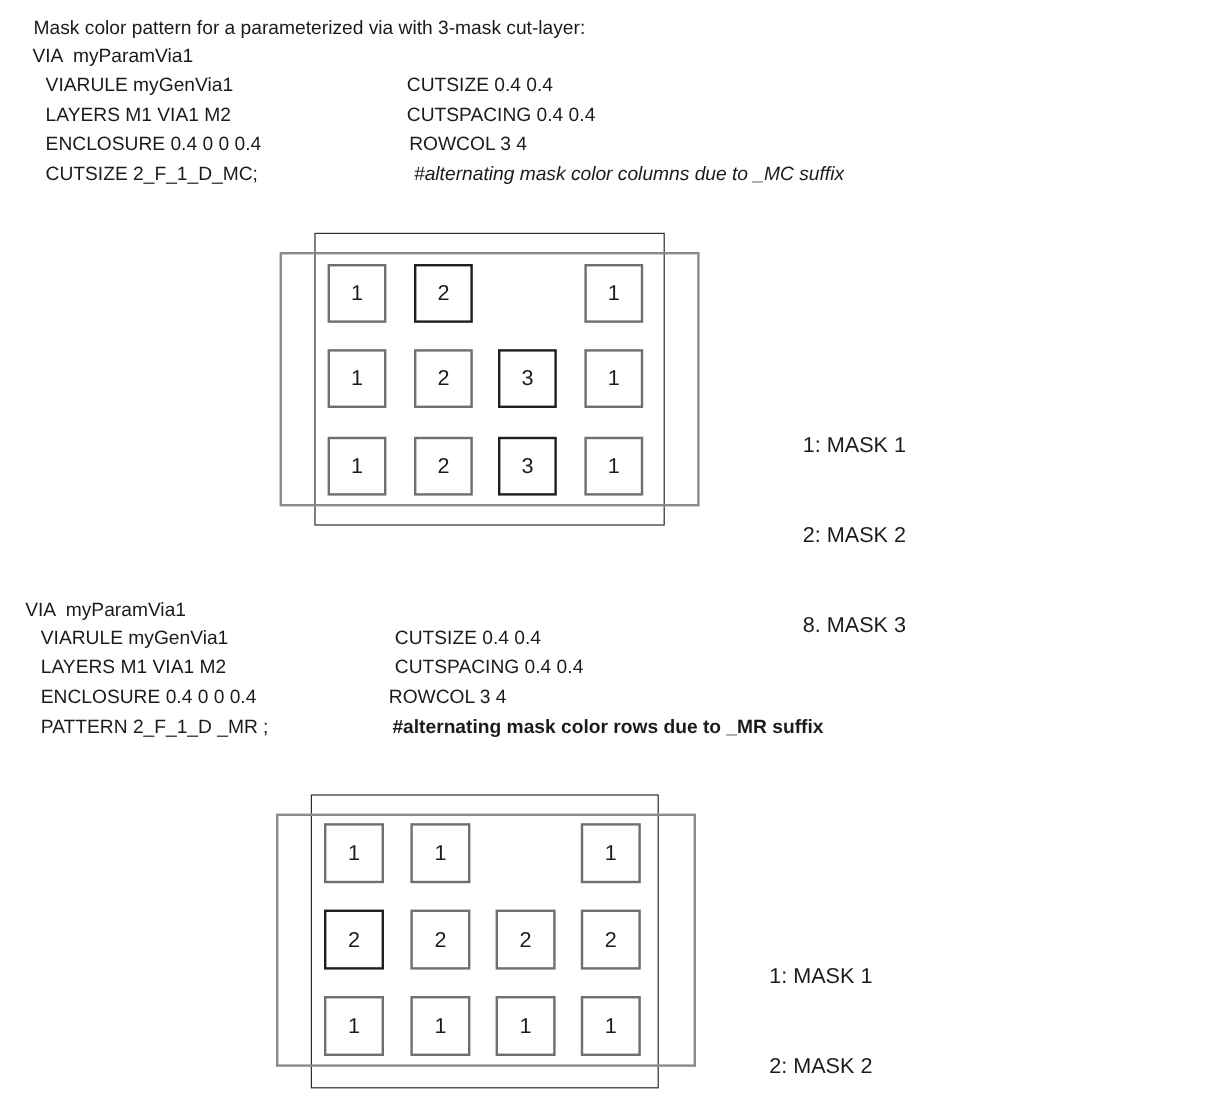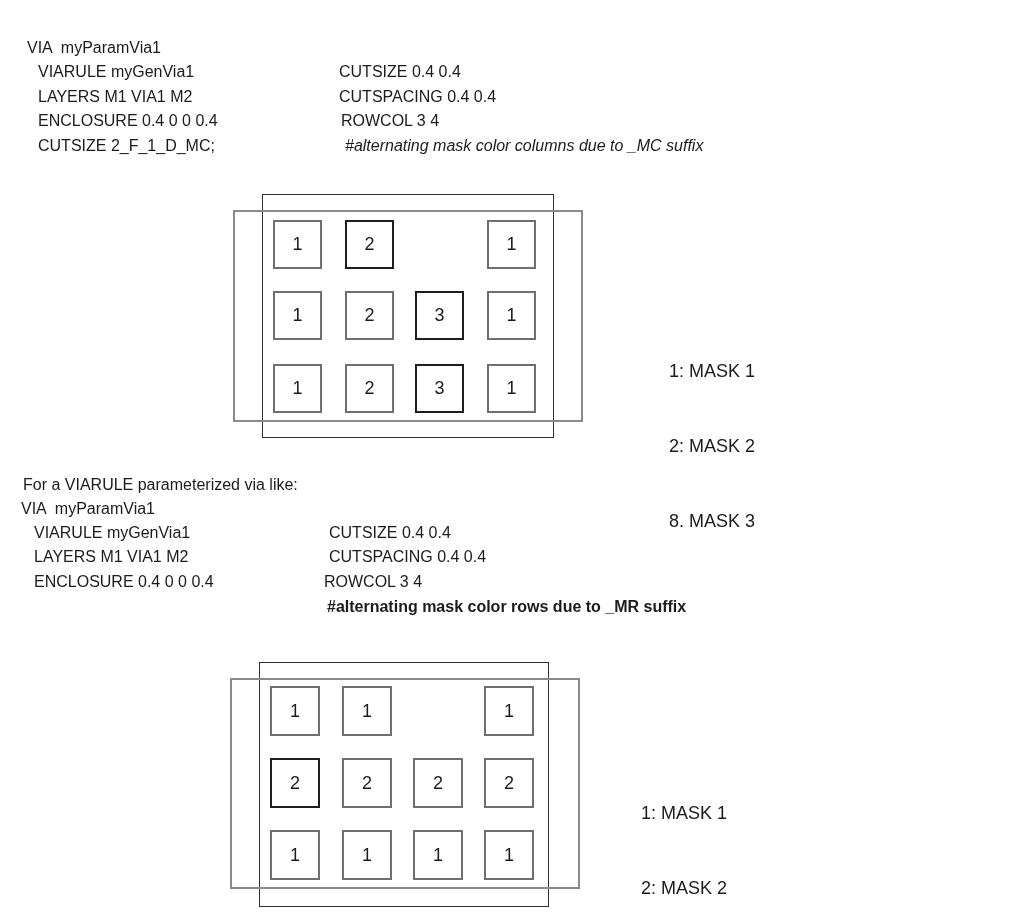--- a/index.html
+++ b/index.html
@@ -71,20 +71,21 @@
   }
   .legend-1 { left: 669px; top: 309px; }
   .legend-2 { left: 641px; top: 751px; }
   .legend div { height: 25px; }
 </style>
 </head>
 <body>
 
 <div id="page">
 
+  <span class="txt s1-intro">Mask color pattern for a parameterized via with 3-mask cut-layer:</span>
   <span class="txt s1-via">VIA  myParamVia1</span>
 
   <span class="txt s1-l1-left">VIARULE myGenVia1</span>
   <span class="txt s1-l1-right">CUTSIZE 0.4 0.4</span>
   <span class="txt s1-l2-left">LAYERS M1 VIA1 M2</span>
   <span class="txt s1-l2-right">CUTSPACING 0.4 0.4</span>
   <span class="txt s1-l3-left">ENCLOSURE 0.4 0 0 0.4</span>
   <span class="txt s1-l3-right">ROWCOL 3 4</span>
   <span class="txt s1-l4-left">CUTSIZE 2_F_1_D_MC;</span>
   <span class="txt s1-l4-right">#alternating mask color columns due to _MC suffix</span>
@@ -104,29 +105,29 @@
       <div class="cut-cell" style="left: 415px; top: 364px; width: 49px; height: 49px; border-color: rgb(30, 30, 30);">3</div>
       <div class="cut-cell" style="left: 487px; top: 364px; width: 49px; height: 49px; border-color: rgb(111, 111, 111);">1</div>
     </div>
 
   <div class="legend legend-1">
     <div>1: MASK 1</div>
     <div>2: MASK 2</div>
     <div>8. MASK 3</div>
   </div>
 
-  <span class="txt s2-intro">For a VIARULE parameterized via like:</span>
   <span class="txt s2-via">VIA  myParamVia1</span>
 
   <span class="txt s2-l1-left">VIARULE myGenVia1</span>
   <span class="txt s2-l1-right">CUTSIZE 0.4 0.4</span>
   <span class="txt s2-l2-left">LAYERS M1 VIA1 M2</span>
   <span class="txt s2-l2-right">CUTSPACING 0.4 0.4</span>
   <span class="txt s2-l3-left">ENCLOSURE 0.4 0 0 0.4</span>
   <span class="txt s2-l3-right">ROWCOL 3 4</span>
+  <span class="txt s2-l4-left">PATTERN 2_F_1_D _MR ;</span>
   <span class="txt s2-l4-right">#alternating mask color rows due to _MR suffix</span>
 
   <div class="rect rect-tall d2-tall"></div>
   <div class="rect rect-wide d2-wide"></div>
   <div class="cuts-layer">
       <div class="cut-cell" style="left: 270px; top: 686px; width: 50px; height: 50px; border-color: rgb(111, 111, 111);">1</div>
       <div class="cut-cell" style="left: 342px; top: 686px; width: 50px; height: 50px; border-color: rgb(111, 111, 111);">1</div>
       <div class="cut-cell" style="left: 484px; top: 686px; width: 50px; height: 50px; border-color: rgb(111, 111, 111);">1</div>
       <div class="cut-cell" style="left: 270px; top: 758px; width: 50px; height: 50px; border-color: rgb(30, 30, 30);">2</div>
       <div class="cut-cell" style="left: 342px; top: 758px; width: 50px; height: 50px; border-color: rgb(111, 111, 111);">2</div>

